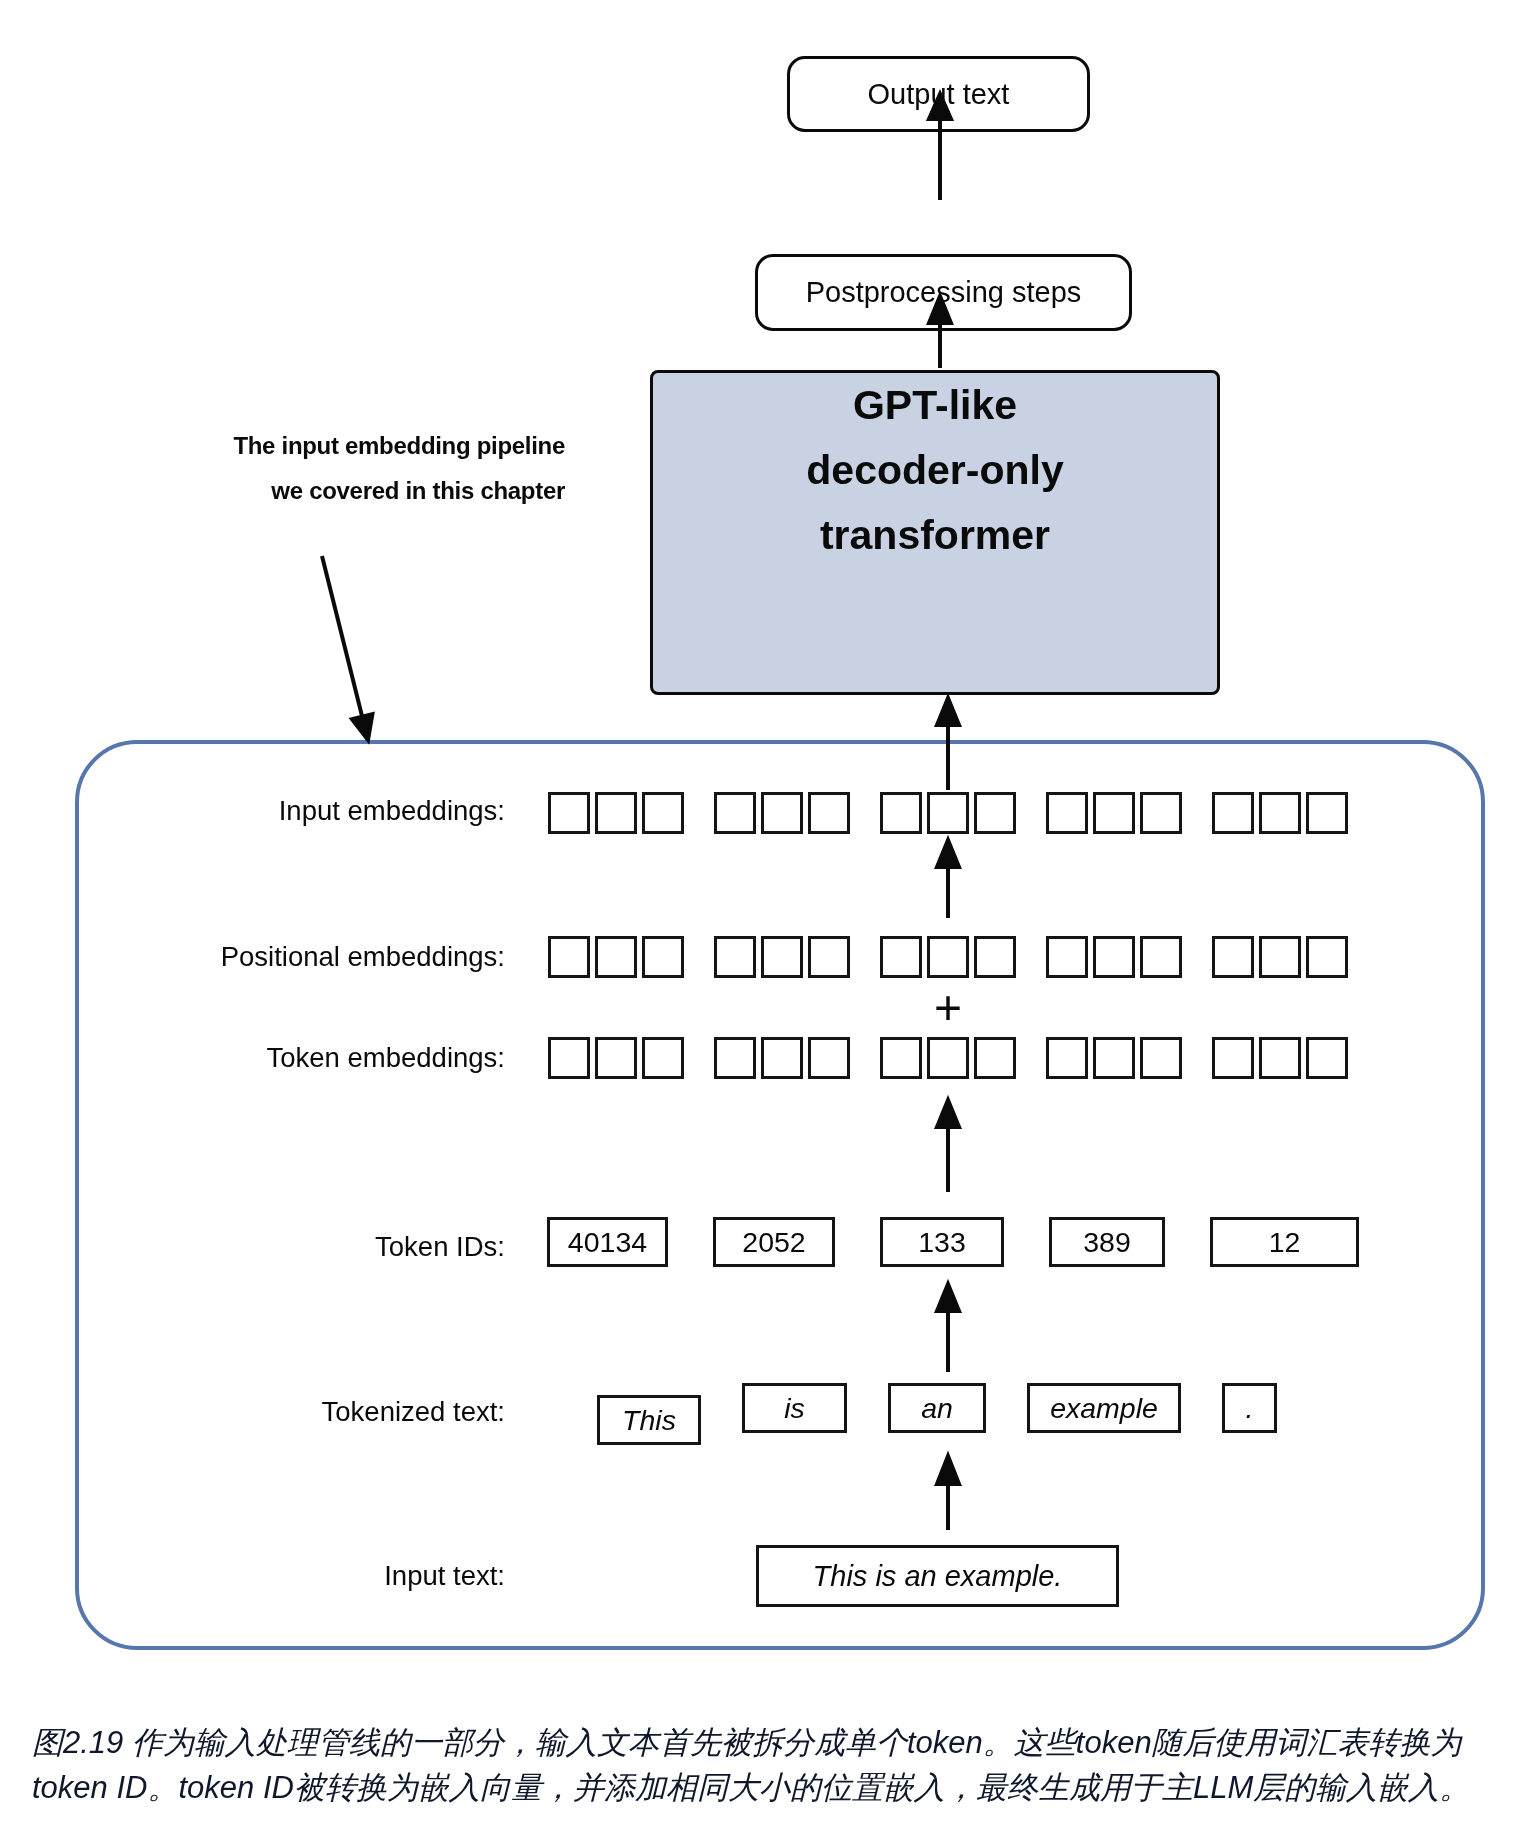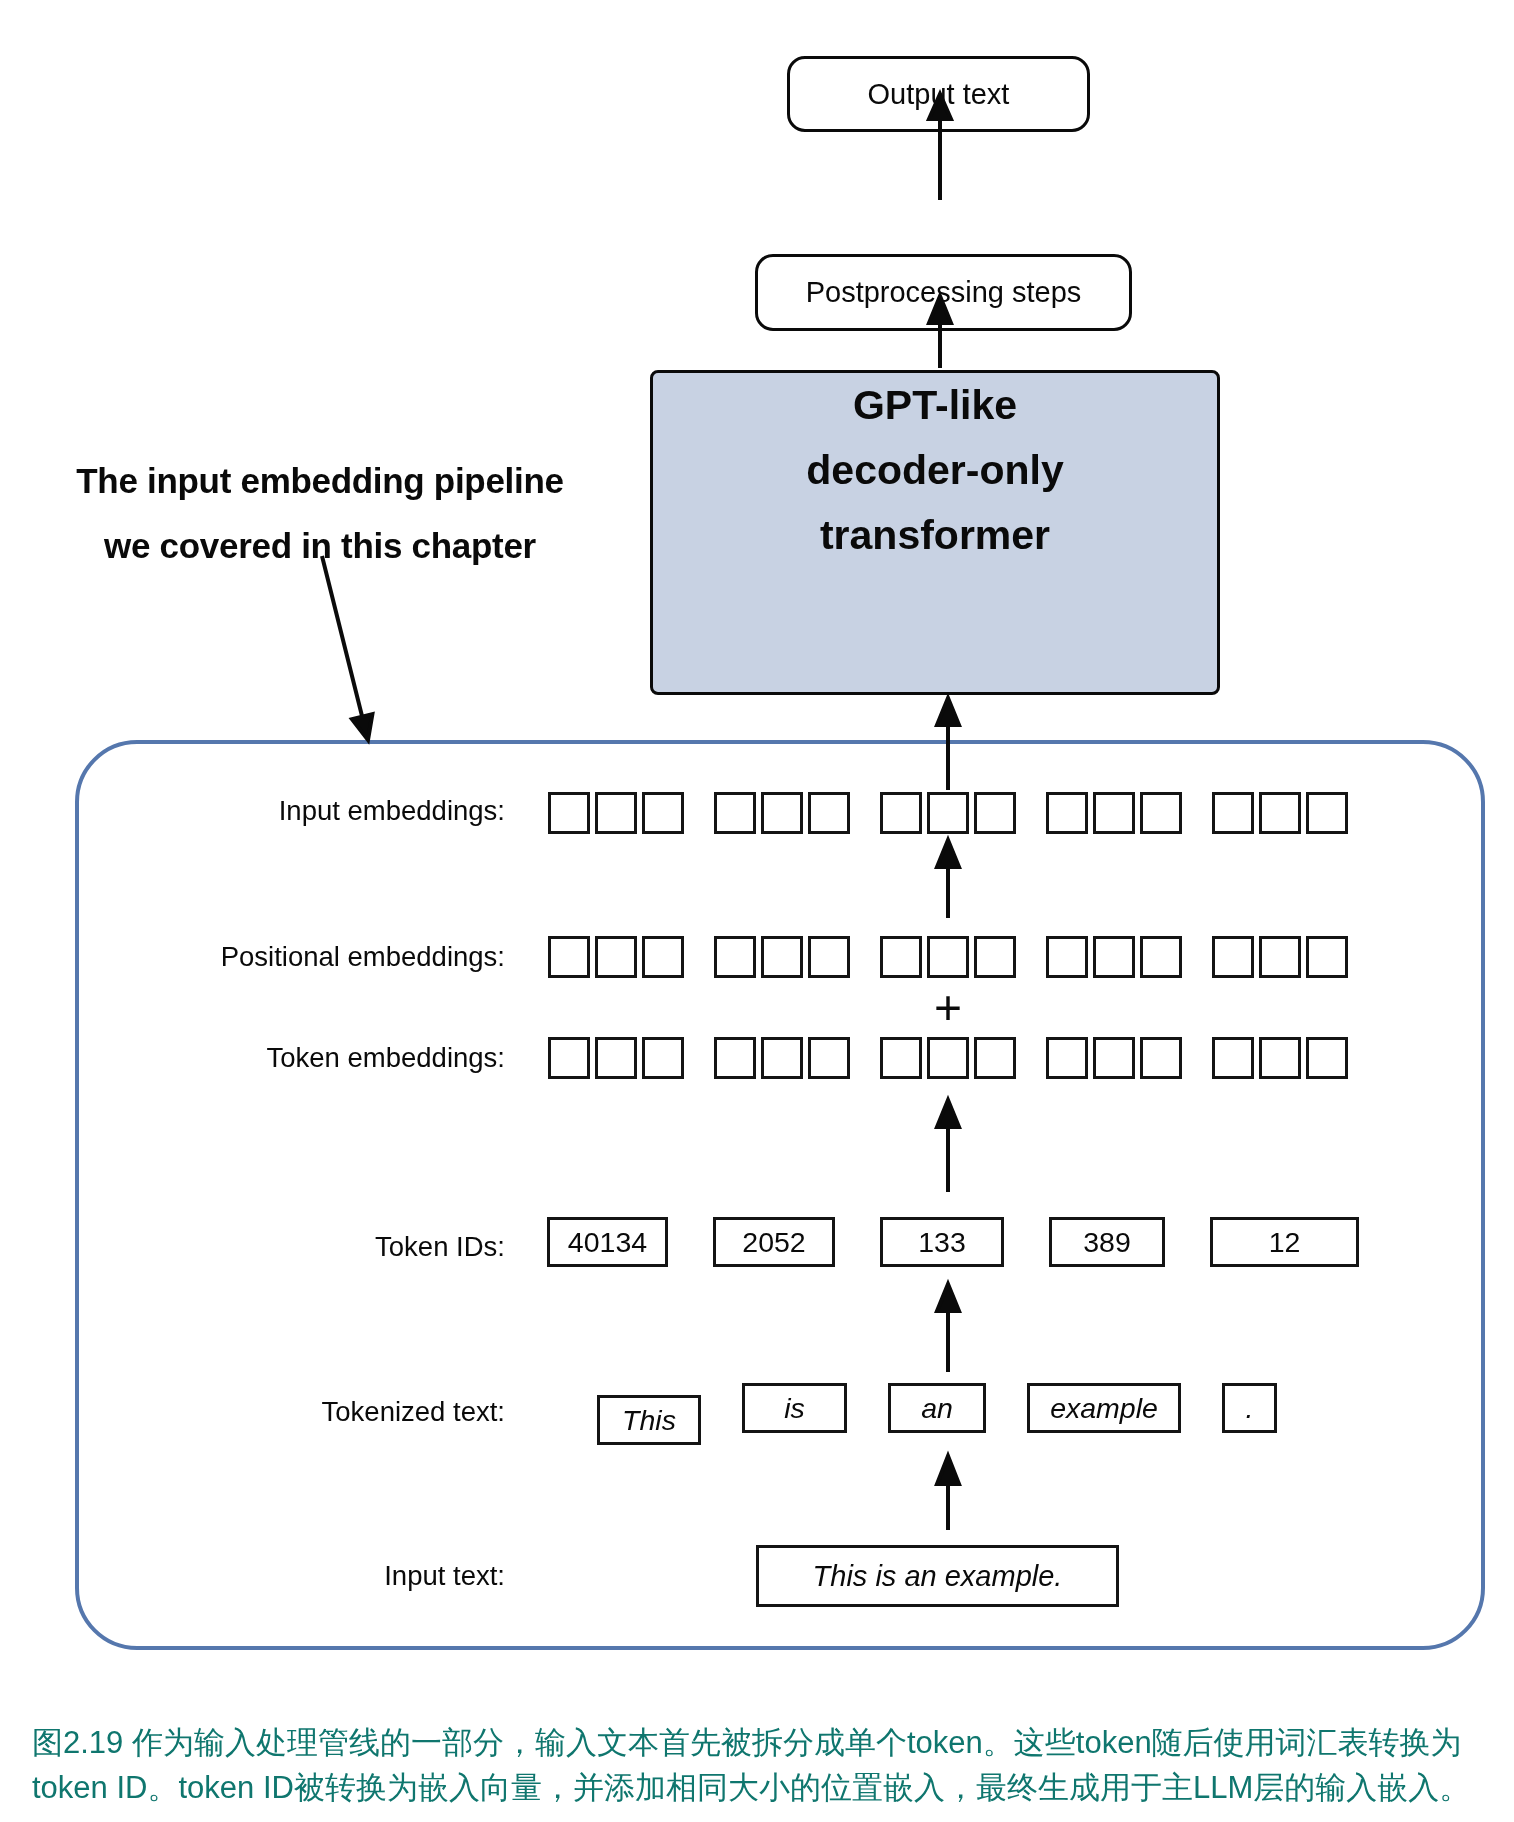--- a/index.html
+++ b/index.html
@@ -17,22 +17,22 @@
   #postproc-box { left:755px; top:212px; width:377px; height:77px; }
 
   #gpt-box {
     position:absolute; left:650px; top:370px; width:570px; height:325px;
     border:3.5px solid #0a0a0a; border-radius:8px; box-sizing:border-box;
     display:flex; flex-direction:column; align-items:center; justify-content:flex-start;
     font-weight:bold; font-size:41px; line-height:1.58; text-align:center;
   }
 
   #annotation {
-    position:absolute; left:75px; top:448px; width:490px; text-align:center;
-    font-weight:bold; font-size:35px; line-height:1.86; letter-spacing:-0.3px; color:#0a0a0a;
+    position:absolute; left:75px; top:424px; width:490px; text-align:right;
+    font-weight:bold; font-size:24px; line-height:1.86; letter-spacing:-0.3px; color:#0a0a0a;
   }
 
   #container {
     position:absolute; left:75px; top:740px; width:1410px; height:910px;
     border:4.5px solid #5577ad; border-radius:62px; background:#ffffff; box-sizing:border-box;
   }
 
   .row-label {
     position:absolute; left:35px; width:470px; text-align:right;
     font-size:27.5px; color:#0a0a0a; white-space:nowrap;
@@ -208,21 +208,21 @@
       <div class="token-box">is</div>
       <div class="token-box">an</div>
       <div class="token-box">example</div>
       <div class="token-box">.</div>
     </div>
 
   <div id="input-text-box">
     <span>This is an example.</span>
   </div>
 
-  <div id="caption" style="color: #0f766e;">
+  <div id="caption" style="color: #0f172a; font-style: italic;">
     <div>图2.19 作为输入处理管线的一部分，输入文本首先被拆分成单个token。这些token随后使用词汇表转换为</div>
     <div>token ID。token ID被转换为嵌入向量，并添加相同大小的位置嵌入，最终生成用于主LLM层的输入嵌入。</div>
   </div>
 
   <svg class="overlay" viewBox="0 0 1514 1822">
     <g stroke="#0a0a0a" stroke-width="4" fill="#0a0a0a">
 
       <line x1="940" y1="200" x2="940" y2="116"></line>
       <polygon points="929,119 951,119 940,94"></polygon>
 

